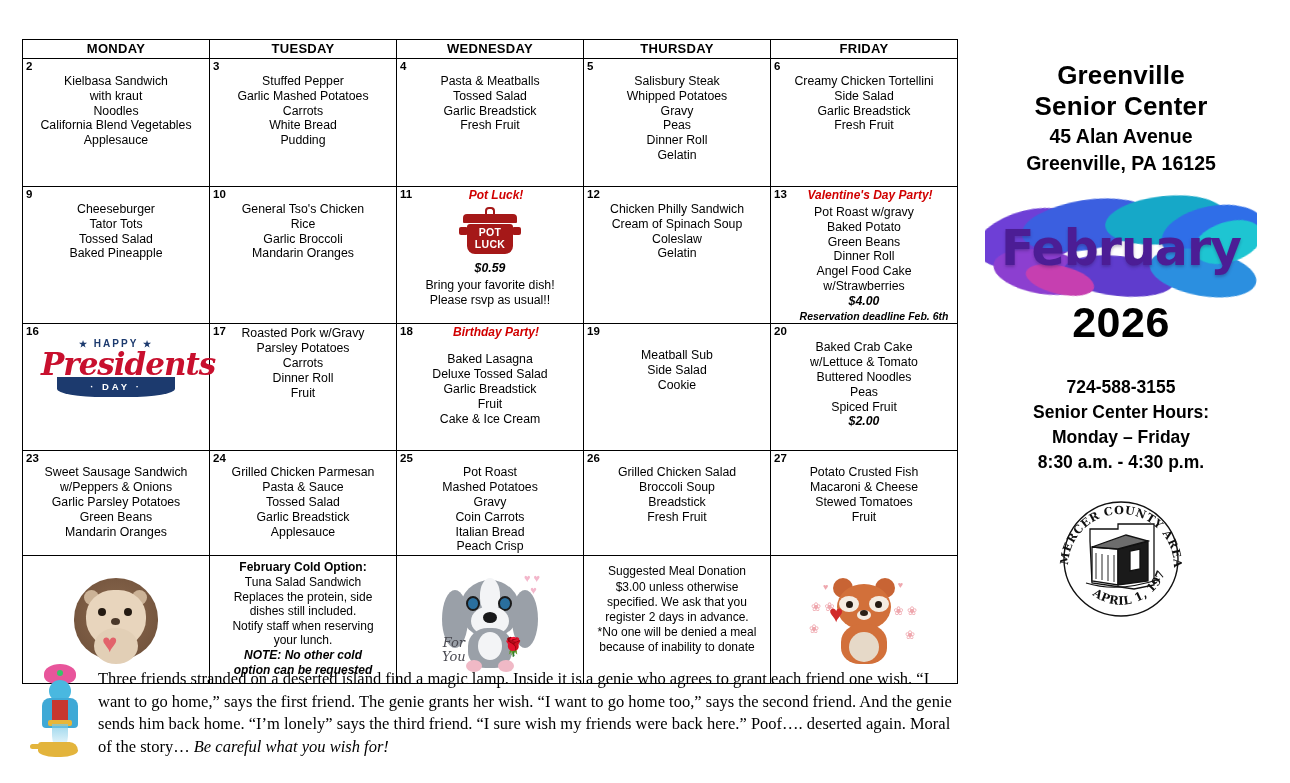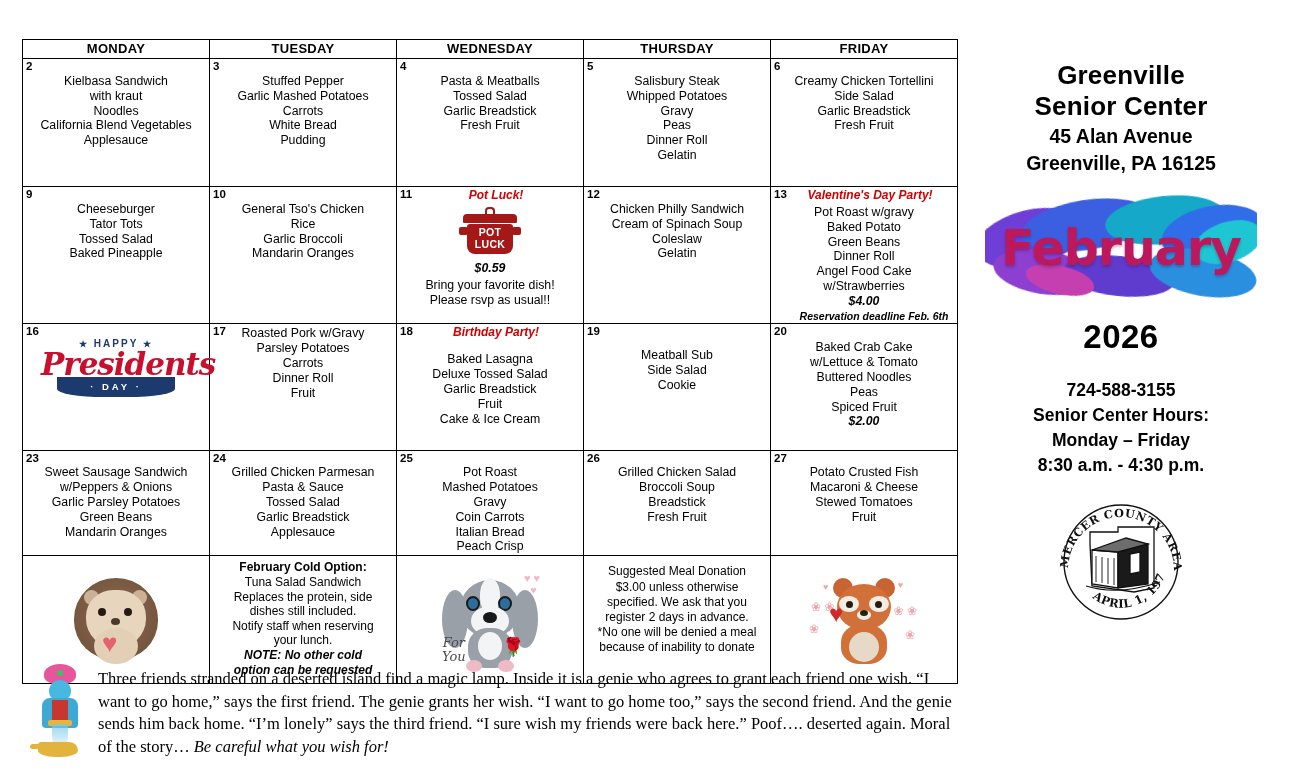--- a/index.html
+++ b/index.html
@@ -259,33 +259,33 @@
   .brush {
     position: absolute;
     border-radius: 50%;
     filter: blur(0.4px);
   }
   .month-word {
     position: absolute;
     left: 0; right: 0; top: 26px;
     font-size: 49px;
     font-weight: bold;
-    color: #be185d;
+    color: #4c1d95;
     letter-spacing: -1px;
     text-shadow: 0 2px 3px rgba(40,20,80,0.30);
     font-family: "DejaVu Sans", sans-serif;
   }
   .year {
-    font-size: 33px;
-    font-weight: bold;
-    margin-top: 20px;
+    font-size: 43px;
+    font-weight: bold;
+    margin-top: 0;
     letter-spacing: 0.5px;
   }
   .contact {
-    margin-top: 22px;
+    margin-top: 28px;
     font-size: 17.5px;
     font-weight: bold;
     line-height: 25px;
   }
   
   .seal {
     position: relative;
     margin: 22px auto 0;
     width: 130px; height: 125px;
   }

